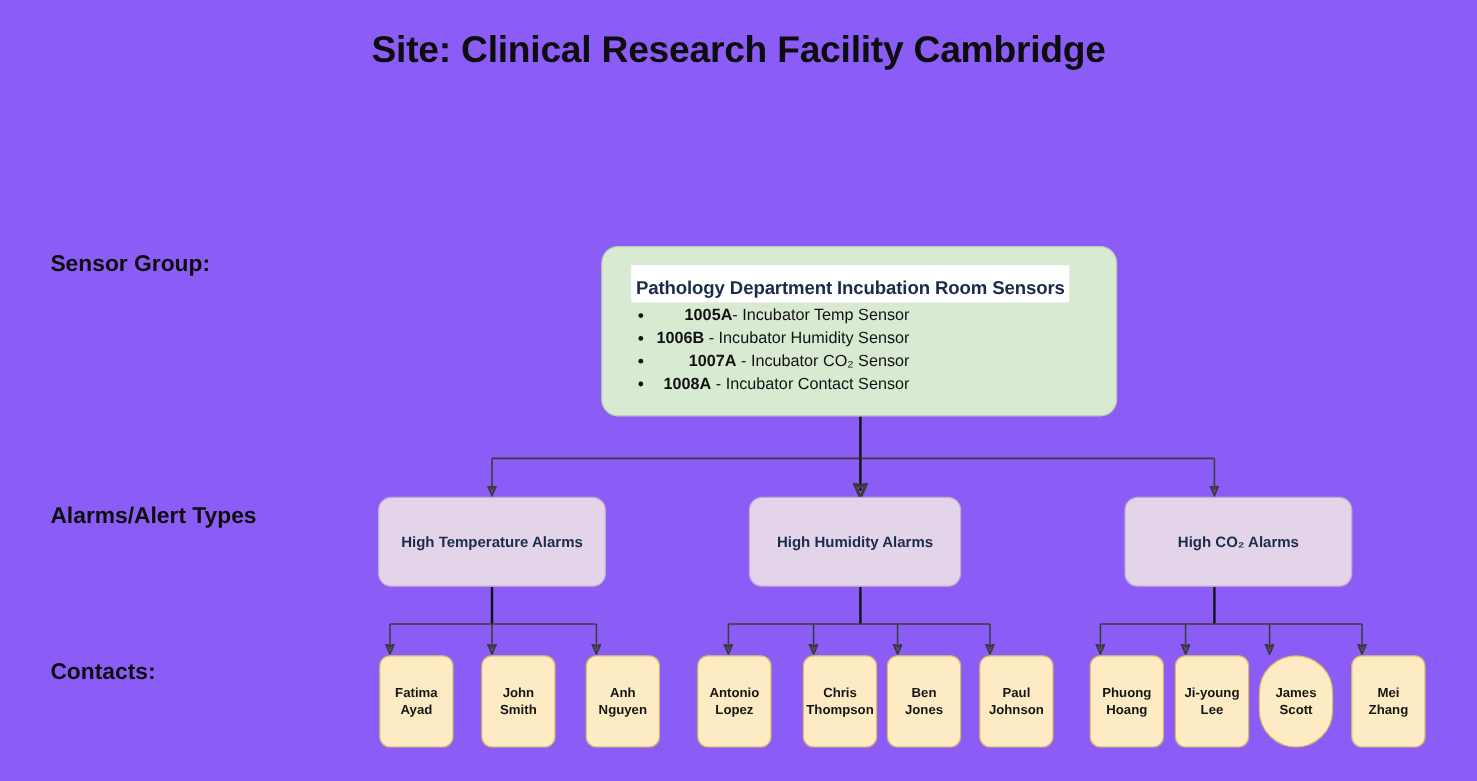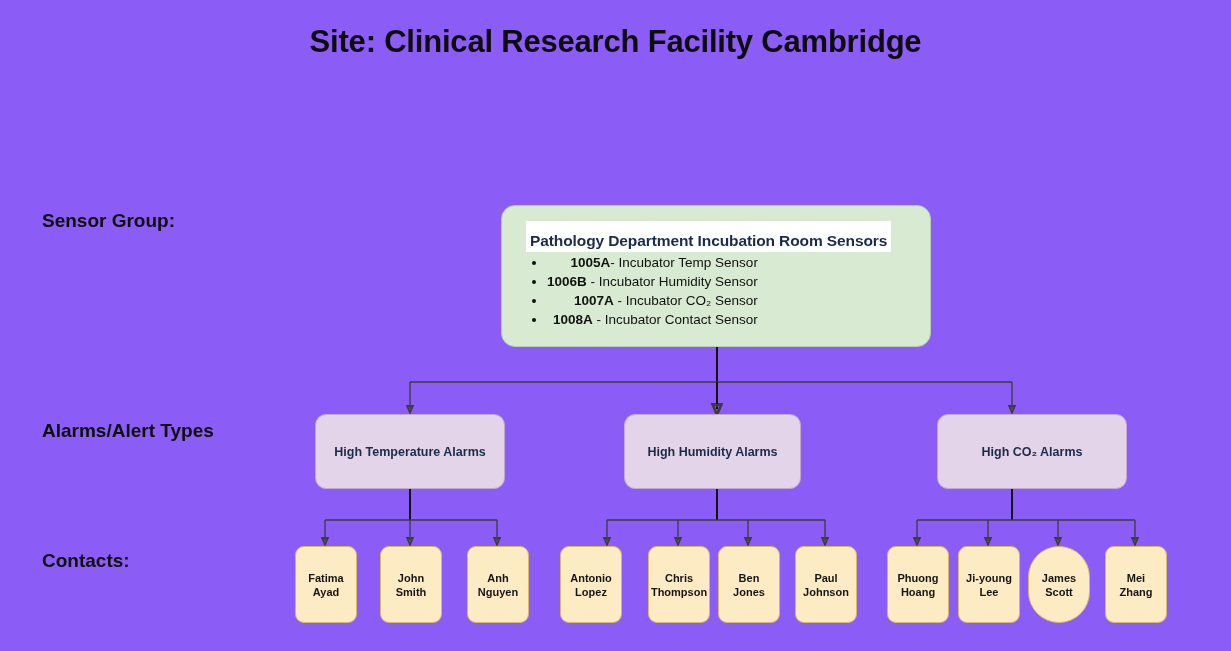--- a/index.html
+++ b/index.html
@@ -119,20 +119,21 @@
     border-radius: 9px;
     display: flex;
     align-items: center;
     justify-content: center;
     padding: 0 3px;
     font-size: 11px;
     font-weight: bold;
     line-height: 14px;
     color: #151515;
     text-align: center;
+    margin-left: 21px;
   }
 
   
   #connectors {
     position: absolute;
     left: 0;
     top: 0;
     width: 1231px;
     height: 651px;
     pointer-events: none;

